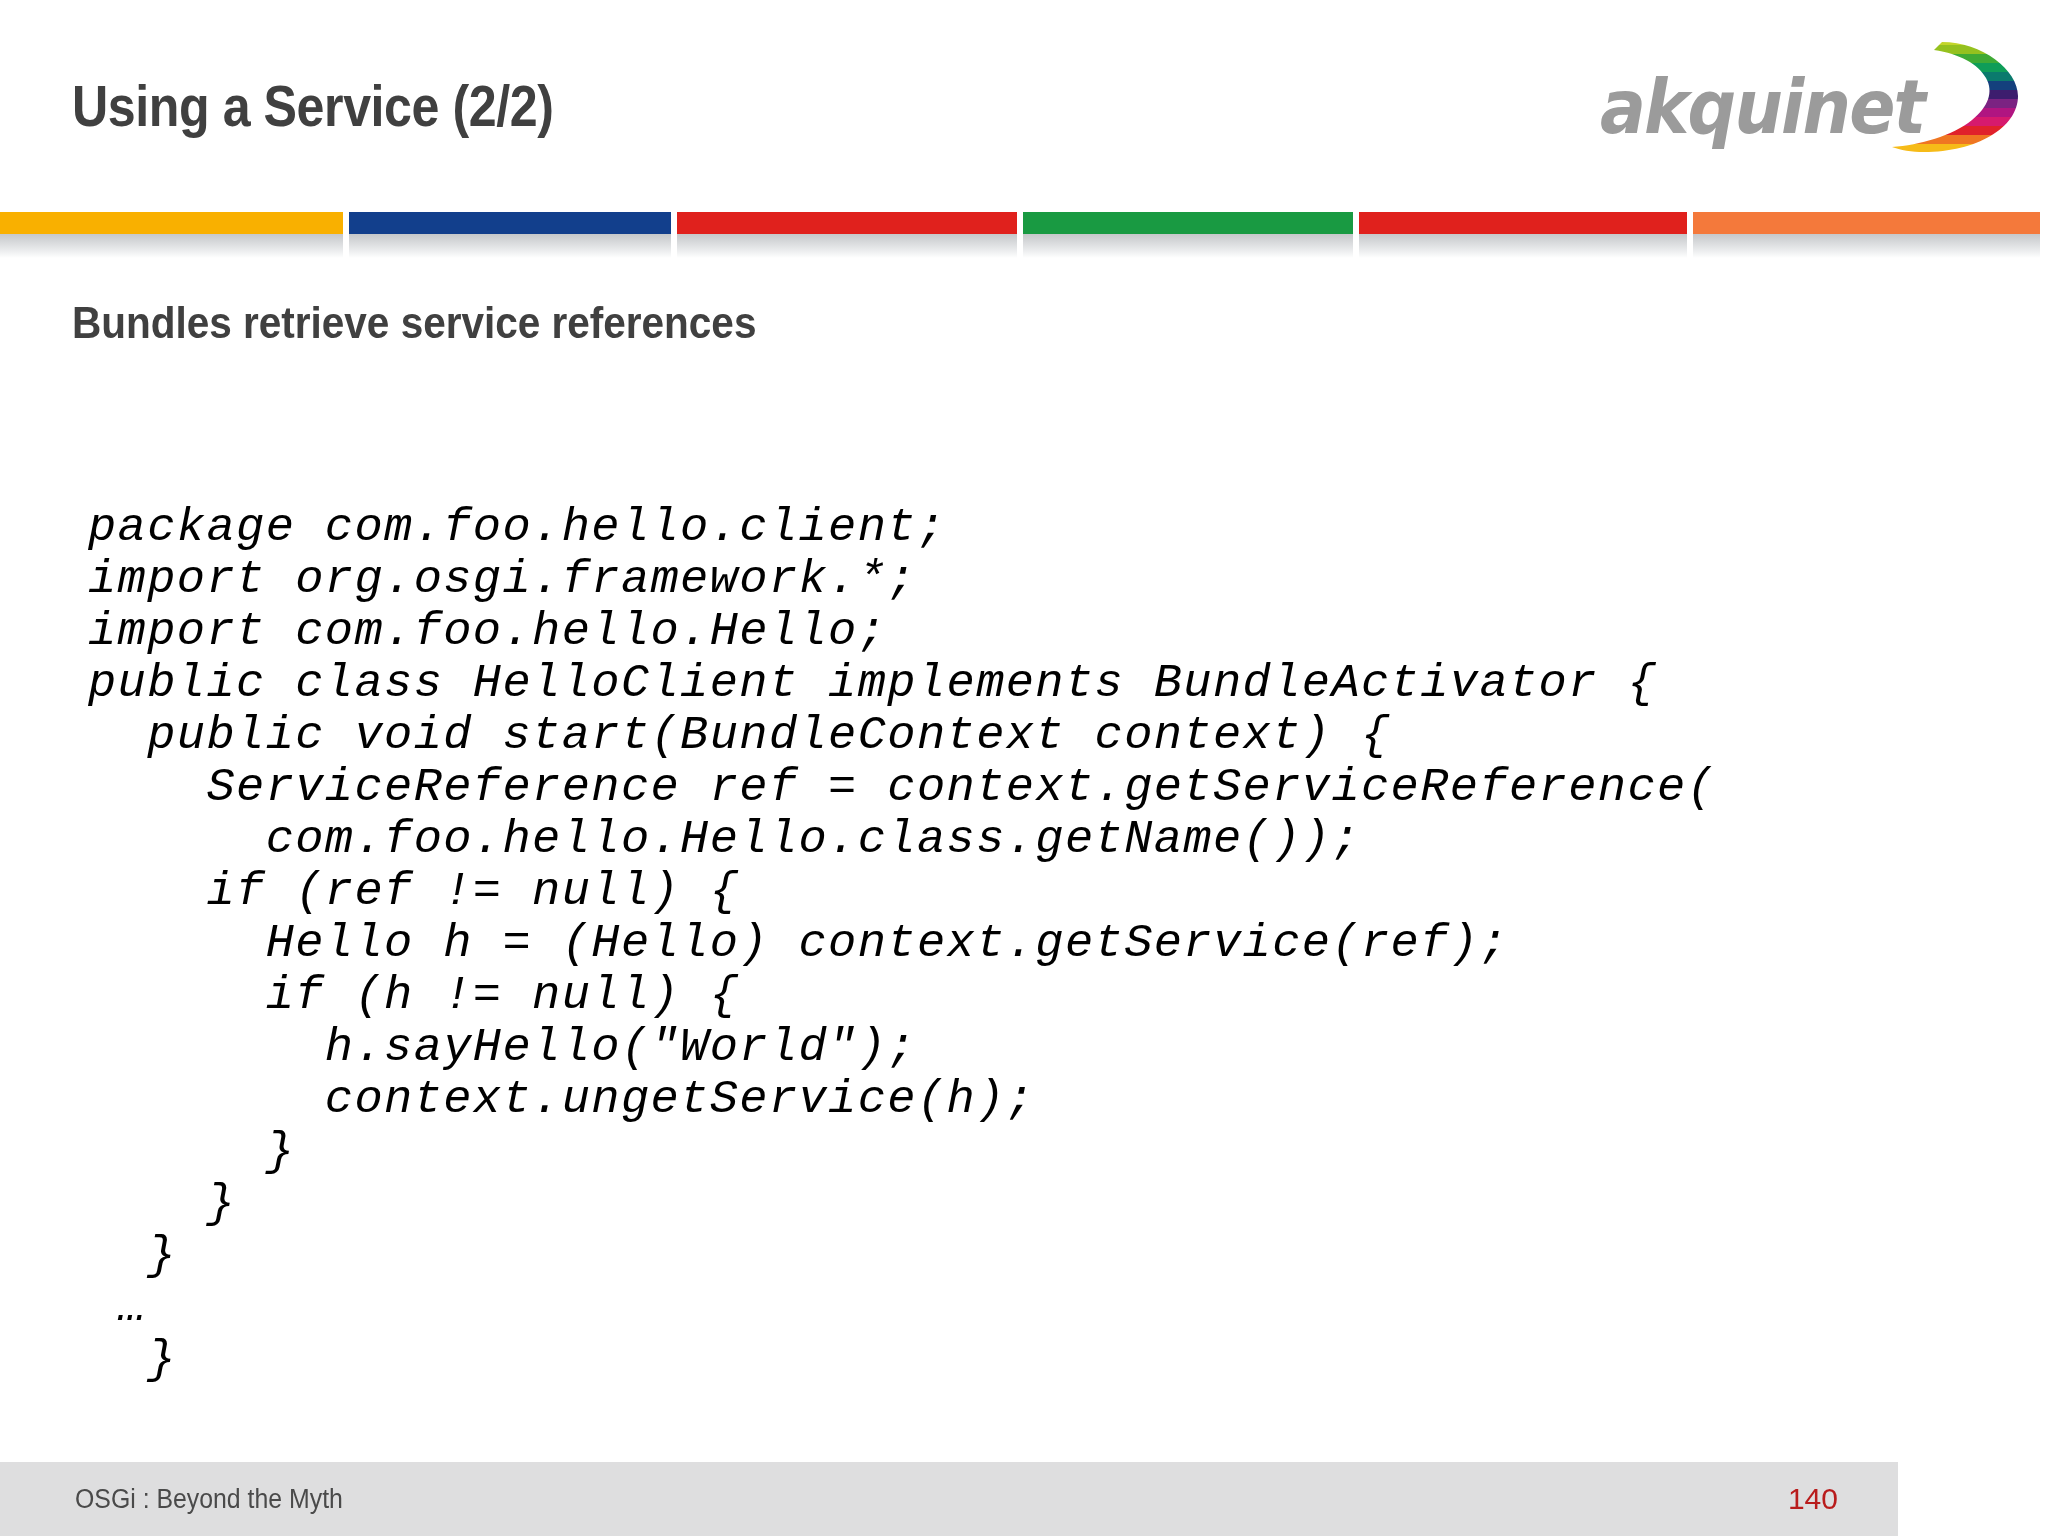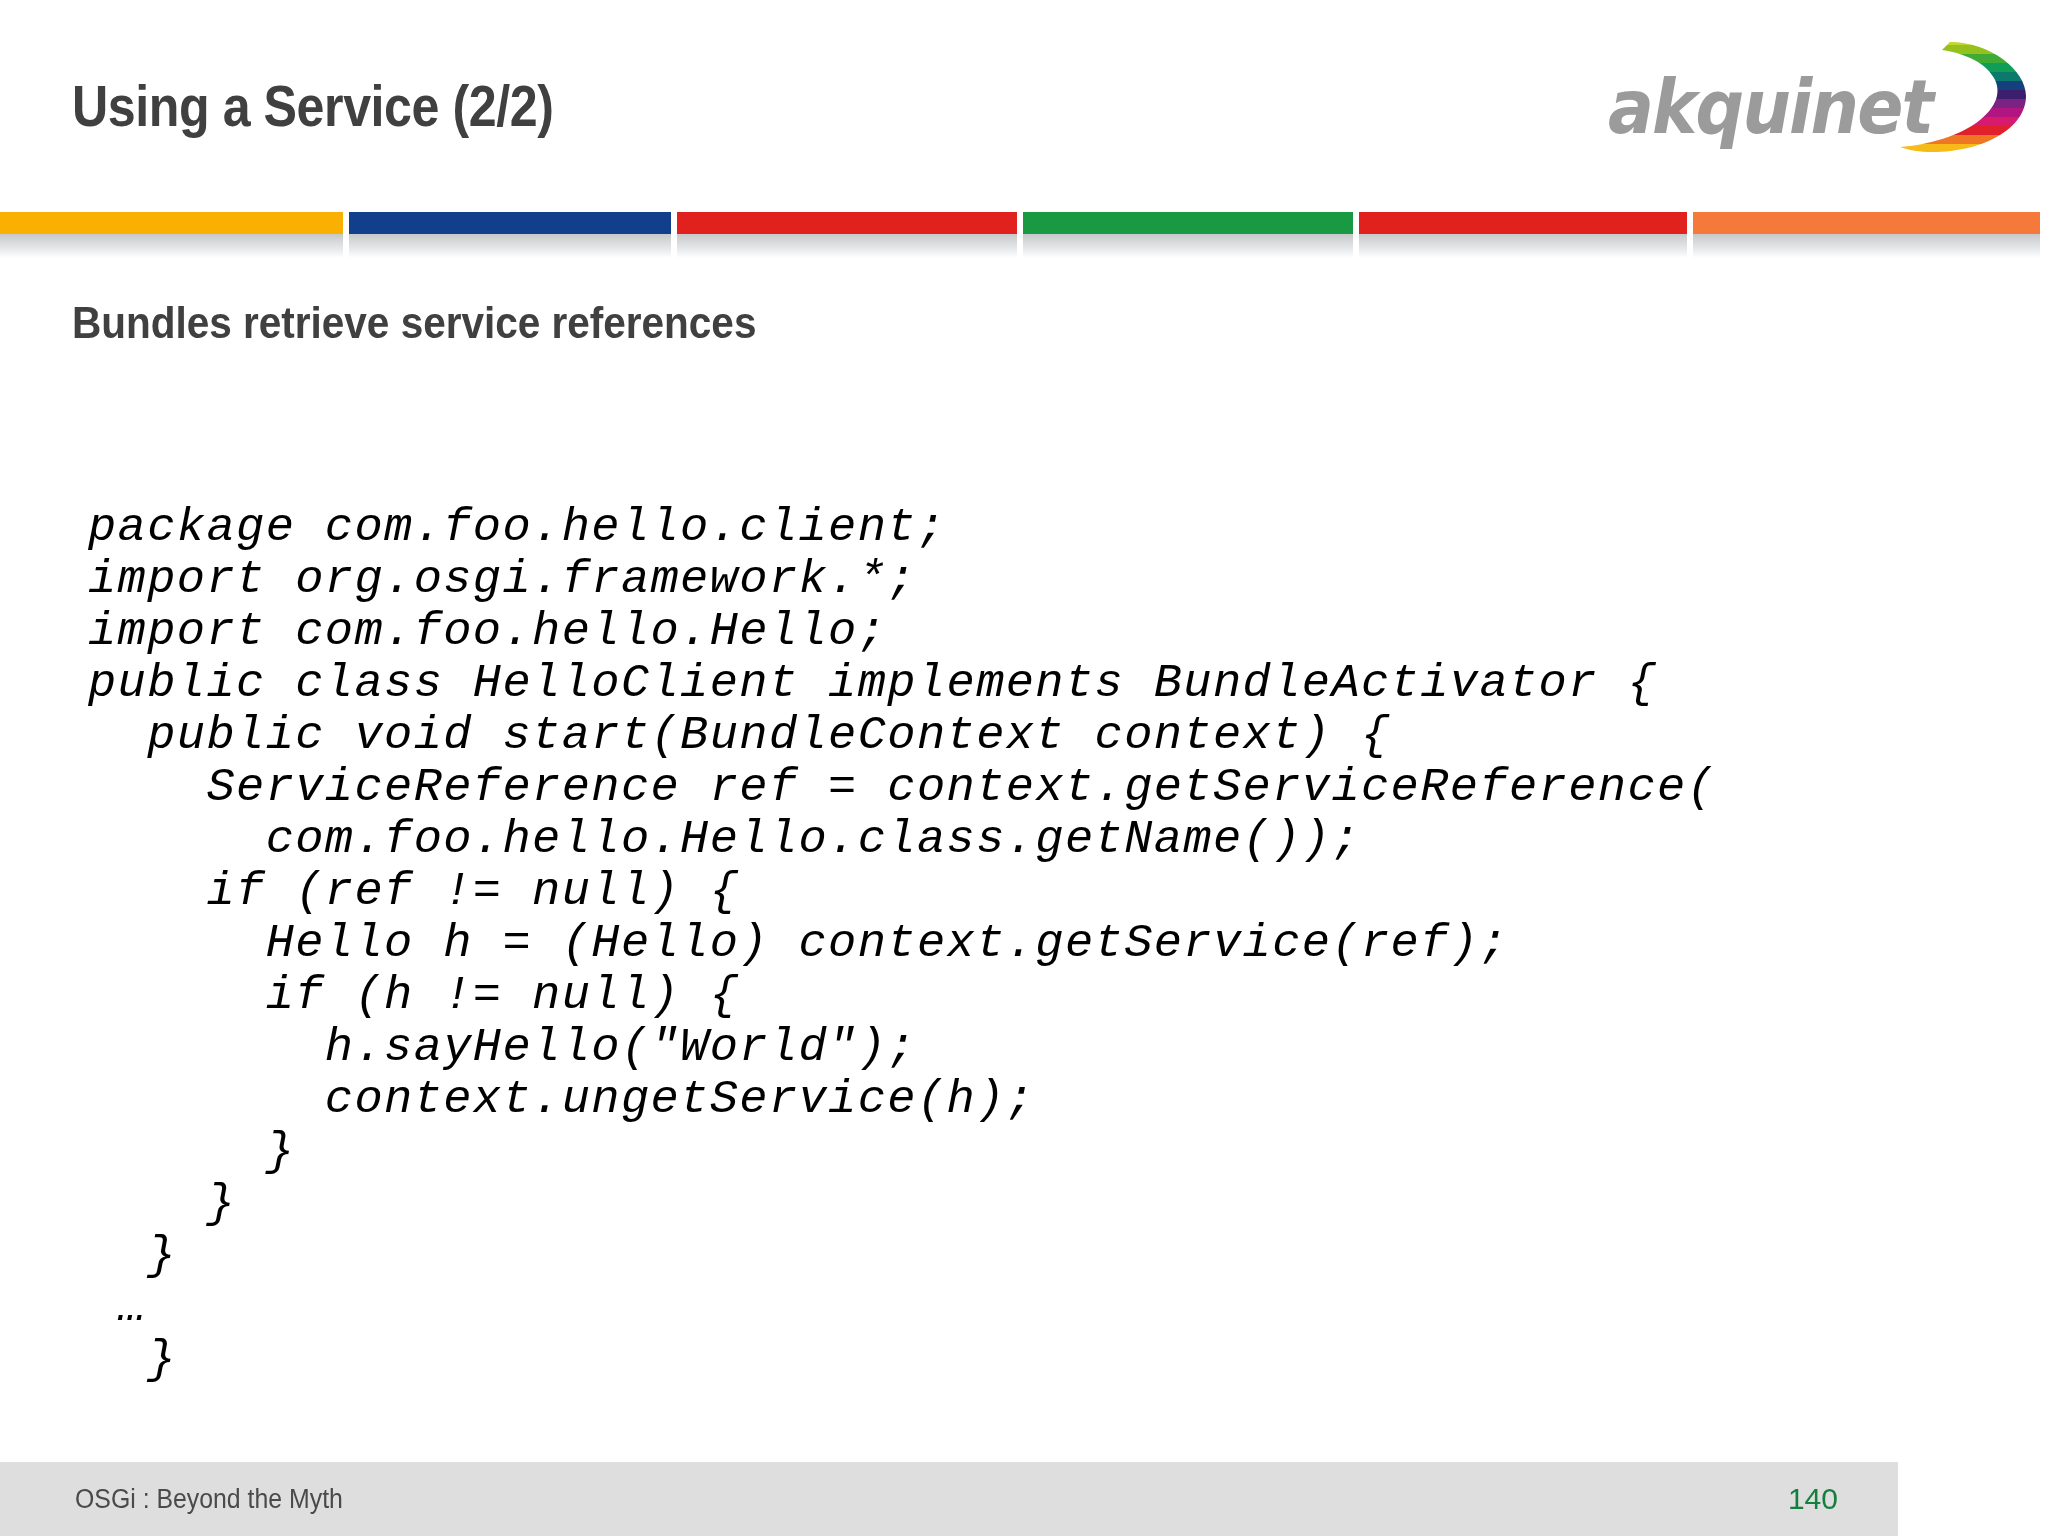--- a/index.html
+++ b/index.html
@@ -42,21 +42,21 @@
     letter-spacing: -0.5px;
     font-family: "Liberation Sans Narrow", "Liberation Sans", sans-serif;
     transform: scaleX(0.88);
     transform-origin: left center;
     white-space: nowrap;
   }
 
   
   .logo {
     position: absolute;
-    right: 20px;
+    right: 28px;
     top: 36px;
     width: 420px;
     height: 120px;
   }
   .logo-wordmark {
     position: absolute;
     left: 0;
     top: 28px;
     font-size: 74px;
     font-style: italic;
@@ -183,21 +183,21 @@
     font-family: "Liberation Sans Narrow", "Liberation Sans", sans-serif;
     transform: scaleX(0.92);
     transform-origin: left center;
     white-space: nowrap;
   }
   .footer-right {
     position: absolute;
     right: 60px;
     top: 20px;
     font-size: 30px;
-    color: #15803d;
+    color: #b91c1c;
     font-family: "Liberation Sans Narrow", "Liberation Sans", sans-serif;
   }
 </style>
 </head>
 <body>
 
 <div class="slide">
 
   <div class="slide-header">
     <div class="slide-title">Using a Service (2/2)</div>

